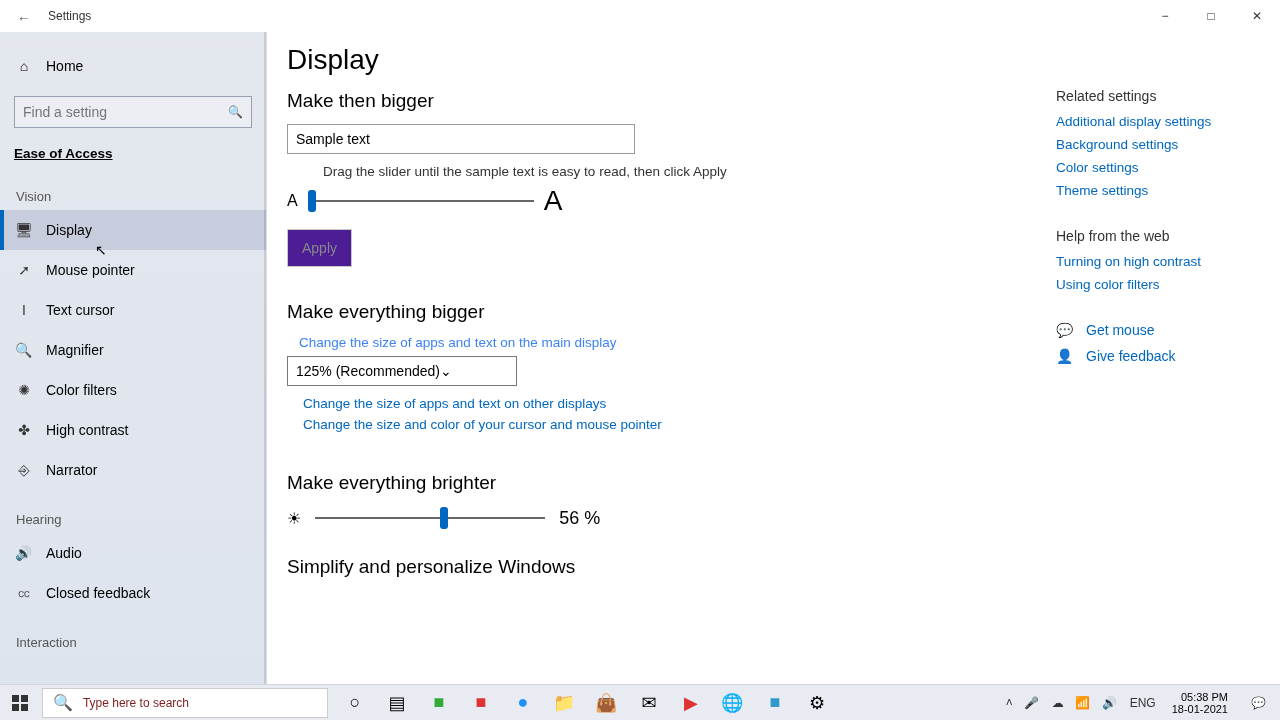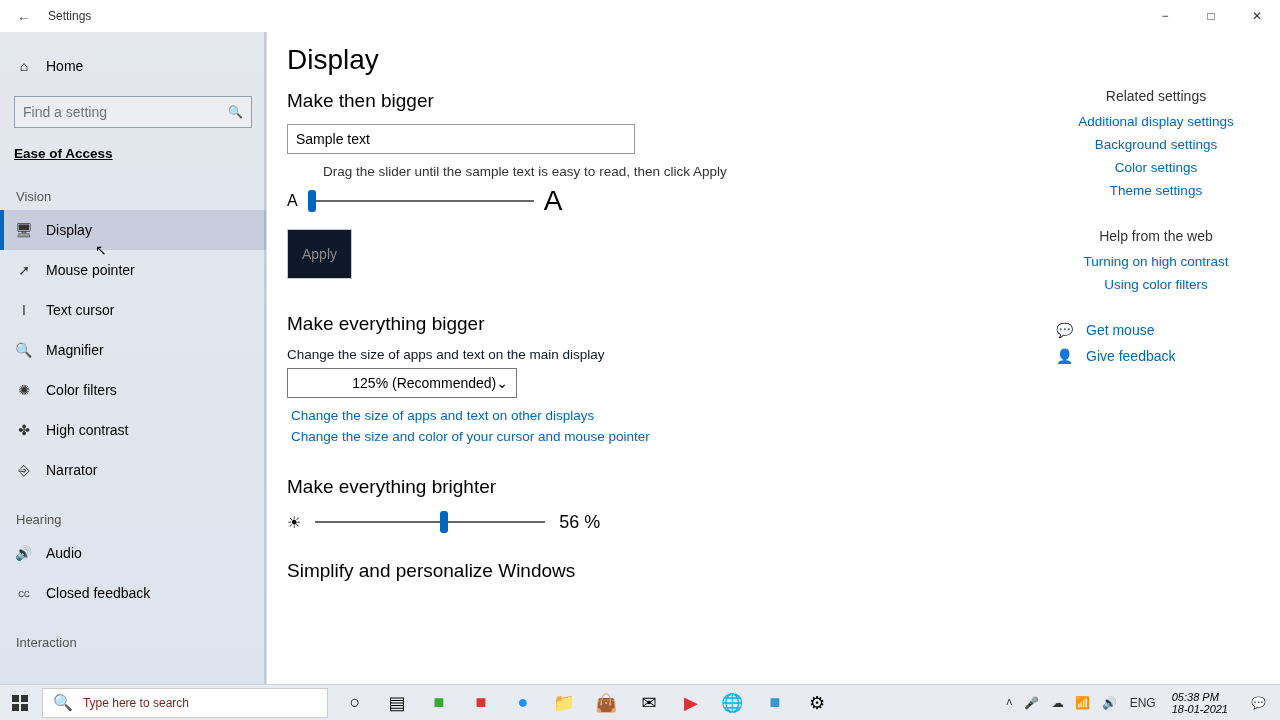--- a/index.html
+++ b/index.html
@@ -34,49 +34,49 @@
 .subtext { font-size: 13.5px; color: #444; margin-bottom: 28px; }
 h2.sect { font-size: 19px; font-weight: 500; margin: 14px 0 12px 0; }
 .sample-box { width: 348px; height: 30px; border:1px solid #999; padding: 4px 8px; font-size: 14px; display:flex; align-items:center; margin-bottom:10px; }
 .hint { font-size: 13.5px; color:#333; margin-bottom: 6px; margin-left: 36px; }
 .text-slider-row { display:flex; align-items:center; gap:10px; margin-bottom: 12px; }
 .smallA { font-size: 16px; }
 .bigA { font-size: 28px; }
 .slider { width: 226px; height: 24px; position: relative; }
 .slider .track { position:absolute; left:0; right:0; top:50%; height:2px; background:#666; transform:translateY(-50%); }
 .slider .thumb { position:absolute; top:50%; width:8px; height:22px; background:#0067c0; border-radius:3px; transform:translate(-50%,-50%); cursor:pointer; }
-.apply-btn { border:1px solid #c8c8c8; background:#0f172a; color:#888; padding:16px 14px; font-size:14px; cursor:default; }
-.desc { font-size: 13.5px; color:#0f172a; margin: 6px 0; }
-.dropdown { width: 230px; height: 30px; border:1px solid #777; display:flex; align-items:center; justify-content:flex-end; padding:0 8px; font-size:14px; cursor:pointer; margin-bottom:10px; }
-.link { color:#0067c0; font-size:13.5px; cursor:pointer; margin: 6px 4px; display:block; }
+.apply-btn { border:1px solid #c8c8c8; background:#4c1d95; color:#888; padding:10px 14px; font-size:14px; cursor:default; }
+.desc { font-size: 13.5px; color:#3b82f6; margin: 6px 12px; }
+.dropdown { width: 230px; height: 30px; border:1px solid #777; display:flex; align-items:center; justify-content:flex-start; padding:0 8px; font-size:14px; cursor:pointer; margin-bottom:10px; }
+.link { color:#0067c0; font-size:13.5px; cursor:pointer; margin: 6px 16px; display:block; }
 .brightness-row { display:flex; align-items:center; gap:14px; margin:6px 0 8px 0; }
 .sun { font-size:16px; }
 .pct { font-size:18px; }
 
 
-.rail { position:absolute; right: 24px; top: 56px; width: 200px; text-align: center; }
+.rail { position:absolute; right: 24px; top: 56px; width: 200px; }
 .rail h3 { font-size: 14px; font-weight:400; color:#333; margin-bottom: 10px; }
 .rail .link { margin: 8px 0; }
 .rail-group { margin-bottom: 30px; }
 .rail-action { display:flex; align-items:center; gap:14px; font-size:14px; color:#0067c0; margin:10px 0; cursor:pointer; }
 .rail-action .aico { color:#333; width:16px; display:inline-flex; }
 
 
 .taskbar { position:absolute; left:0; right:0; bottom:0; height:36px; background:#e8ecf2; border-top:1px solid #cfd4de; display:flex; align-items:center; }
 .start { width:40px; height:36px; display:flex; align-items:center; justify-content:center; cursor:pointer; }
 .start svg { width:16px; height:16px; }
 .search-bar { width:286px; height:30px; margin-left:2px; background:#fff; border:1px solid #ccc; display:flex; align-items:center; padding:0 10px; gap:10px; cursor:text; }
 .search-bar .sico { color:#555; }
 .search-bar span.txt { color:#7f1d1d; font-size:12px; }
 .task-icons { display:flex; align-items:center; margin-left:6px; }
 .task-icons .ti { width:42px; height:36px; display:flex; align-items:center; justify-content:center; cursor:pointer; font-size:18px; }
 .tray { position:absolute; right:0; top:0; bottom:0; display:flex; align-items:center; padding-right:4px; gap:8px; }
 .tray .tico { font-size:12px; color:#333; cursor:pointer; padding:0 2px; }
 .tray .lang { font-size:12px; }
-.tray .clock { font-size:11px; line-height:12px; padding:0 6px; cursor:pointer;font-style:italic; }
+.tray .clock { font-size:11px; text-align:right; line-height:12px; padding:0 6px; cursor:pointer; }
 .tray .notif { width:34px; text-align:center; cursor:pointer; }
 
 .cursor { position:absolute; left:95px; top:242px; font-size:14px; pointer-events:none; z-index:50; }
 </style>
 </head>
 <body>
 
 <div class="titlebar">
   <div class="back">←</div>
   <div class="title">Settings</div>
@@ -163,21 +163,21 @@
 
     <h2 class="sect" style="margin-top:34px">Make everything bigger</h2>
     <div class="desc">Change the size of apps and text on the main display</div>
     <div class="dropdown">
       <span>125% (Recommended)</span>
       <span>⌄</span>
     </div>
     <a class="link">Change the size of apps and text on other displays</a>
     <a class="link">Change the size and color of your cursor and mouse pointer</a>
 
-    <h2 class="sect" style="margin-top:32px">Make everything brighter</h2>
+    <h2 class="sect" style="margin-top:40px">Make everything brighter</h2>
     <div class="brightness-row">
       <span class="sun">☀</span>
       <div class="slider" style="width:230px">
         <div class="track"></div>
         <div class="thumb" id="brightThumb" style="left: 56%;"></div>
       </div>
       <span class="pct">56 %</span>
     </div>
 
     <h2 class="sect" style="margin-top:26px">Simplify and personalize Windows</h2>

